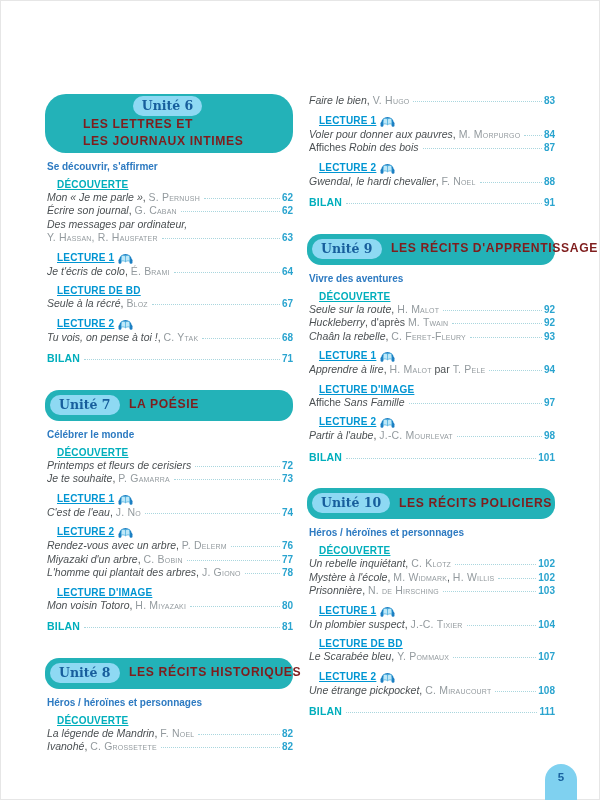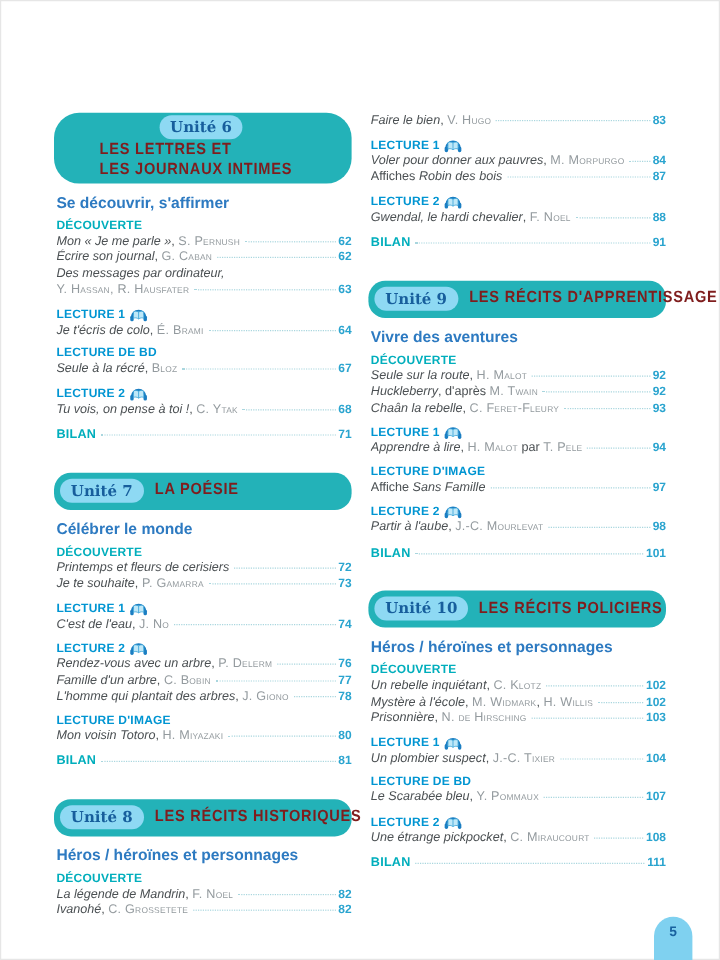--- a/index.html
+++ b/index.html
@@ -28,22 +28,22 @@
     background:var(--badge-bg);color:var(--badge-text);
     font-family:"DejaVu Serif",serif;font-weight:bold;font-size:12.5px;
     border-radius:12px;padding:2px 9px 3px;white-space:nowrap;flex:0 0 auto;
   }
   .bar-title{color:#7f1d1d;margin-left:9px;overflow:visible;}
   .bar-line{
     font-weight:bold;font-size:13.5px;letter-spacing:.7px;line-height:1.25;
     transform:scaleX(.9);transform-origin:left center;white-space:nowrap;
   }
 
-  .subtitle{color:var(--subtitle);font-weight:bold;font-size:13px;margin:8px 0 2px 2px;}
-  .glabel{font-weight:bold;font-size:10px;margin:7px 0 1px 2px;display:flex;align-items:flex-end;gap:4px;letter-spacing:.2px;}
+  .subtitle{color:var(--subtitle);font-weight:bold;font-size:10px;margin:8px 0 2px 2px;}
+  .glabel{font-weight:bold;font-size:10px;margin:7px 0 1px 12px;display:flex;align-items:flex-start;gap:4px;letter-spacing:.2px;text-decoration:underline;}
   .glabel.discovery{color:var(--discovery);}
   .glabel.lecture{color:var(--lecture);}
   .glabel .icon{display:inline-flex;position:relative;top:1px;}
 
   .row{display:flex;align-items:baseline;font-size:10.5px;line-height:13.5px;margin-left:2px;}
   .segs{white-space:nowrap;overflow:hidden;flex-shrink:1;}
   .seg-title{font-style:italic;color:var(--title-text);}
   .seg-plain{color:var(--title-text);}
   .seg-author{color:var(--author-text);font-variant:small-caps;letter-spacing:.2px;}
   .leader{flex:1 1 6px;min-width:6px;border-bottom:1.7px dotted var(--dots);margin:0 2px 0 4px;position:relative;top:-2px;}
@@ -190,21 +190,21 @@
               <line x1="11" y1="4.2" x2="11" y2="12.6" stroke="var(--icon-book-line)" stroke-width="1"></line>
             </svg>
           </span>
         </div>
         <div class="row">
           <span class="segs"><span class="seg-title">Rendez-vous avec un arbre</span><span class="seg-plain">, </span><span class="seg-author">P. Delerm</span></span>
           <span class="leader"></span>
           <span class="page">76</span>
         </div>
         <div class="row">
-          <span class="segs"><span class="seg-title">Famille d'un arbre</span><span class="seg-plain">, </span><span class="seg-author">C. Bobin</span></span>
+          <span class="segs"><span class="seg-title">Miyazaki d'un arbre</span><span class="seg-plain">, </span><span class="seg-author">C. Bobin</span></span>
           <span class="leader"></span>
           <span class="page">77</span>
         </div>
         <div class="row">
           <span class="segs"><span class="seg-title">L'homme qui plantait des arbres</span><span class="seg-plain">, </span><span class="seg-author">J. Giono</span></span>
           <span class="leader"></span>
           <span class="page">78</span>
         </div>
         <div class="glabel lecture">
           <span>LECTURE D'IMAGE</span>

